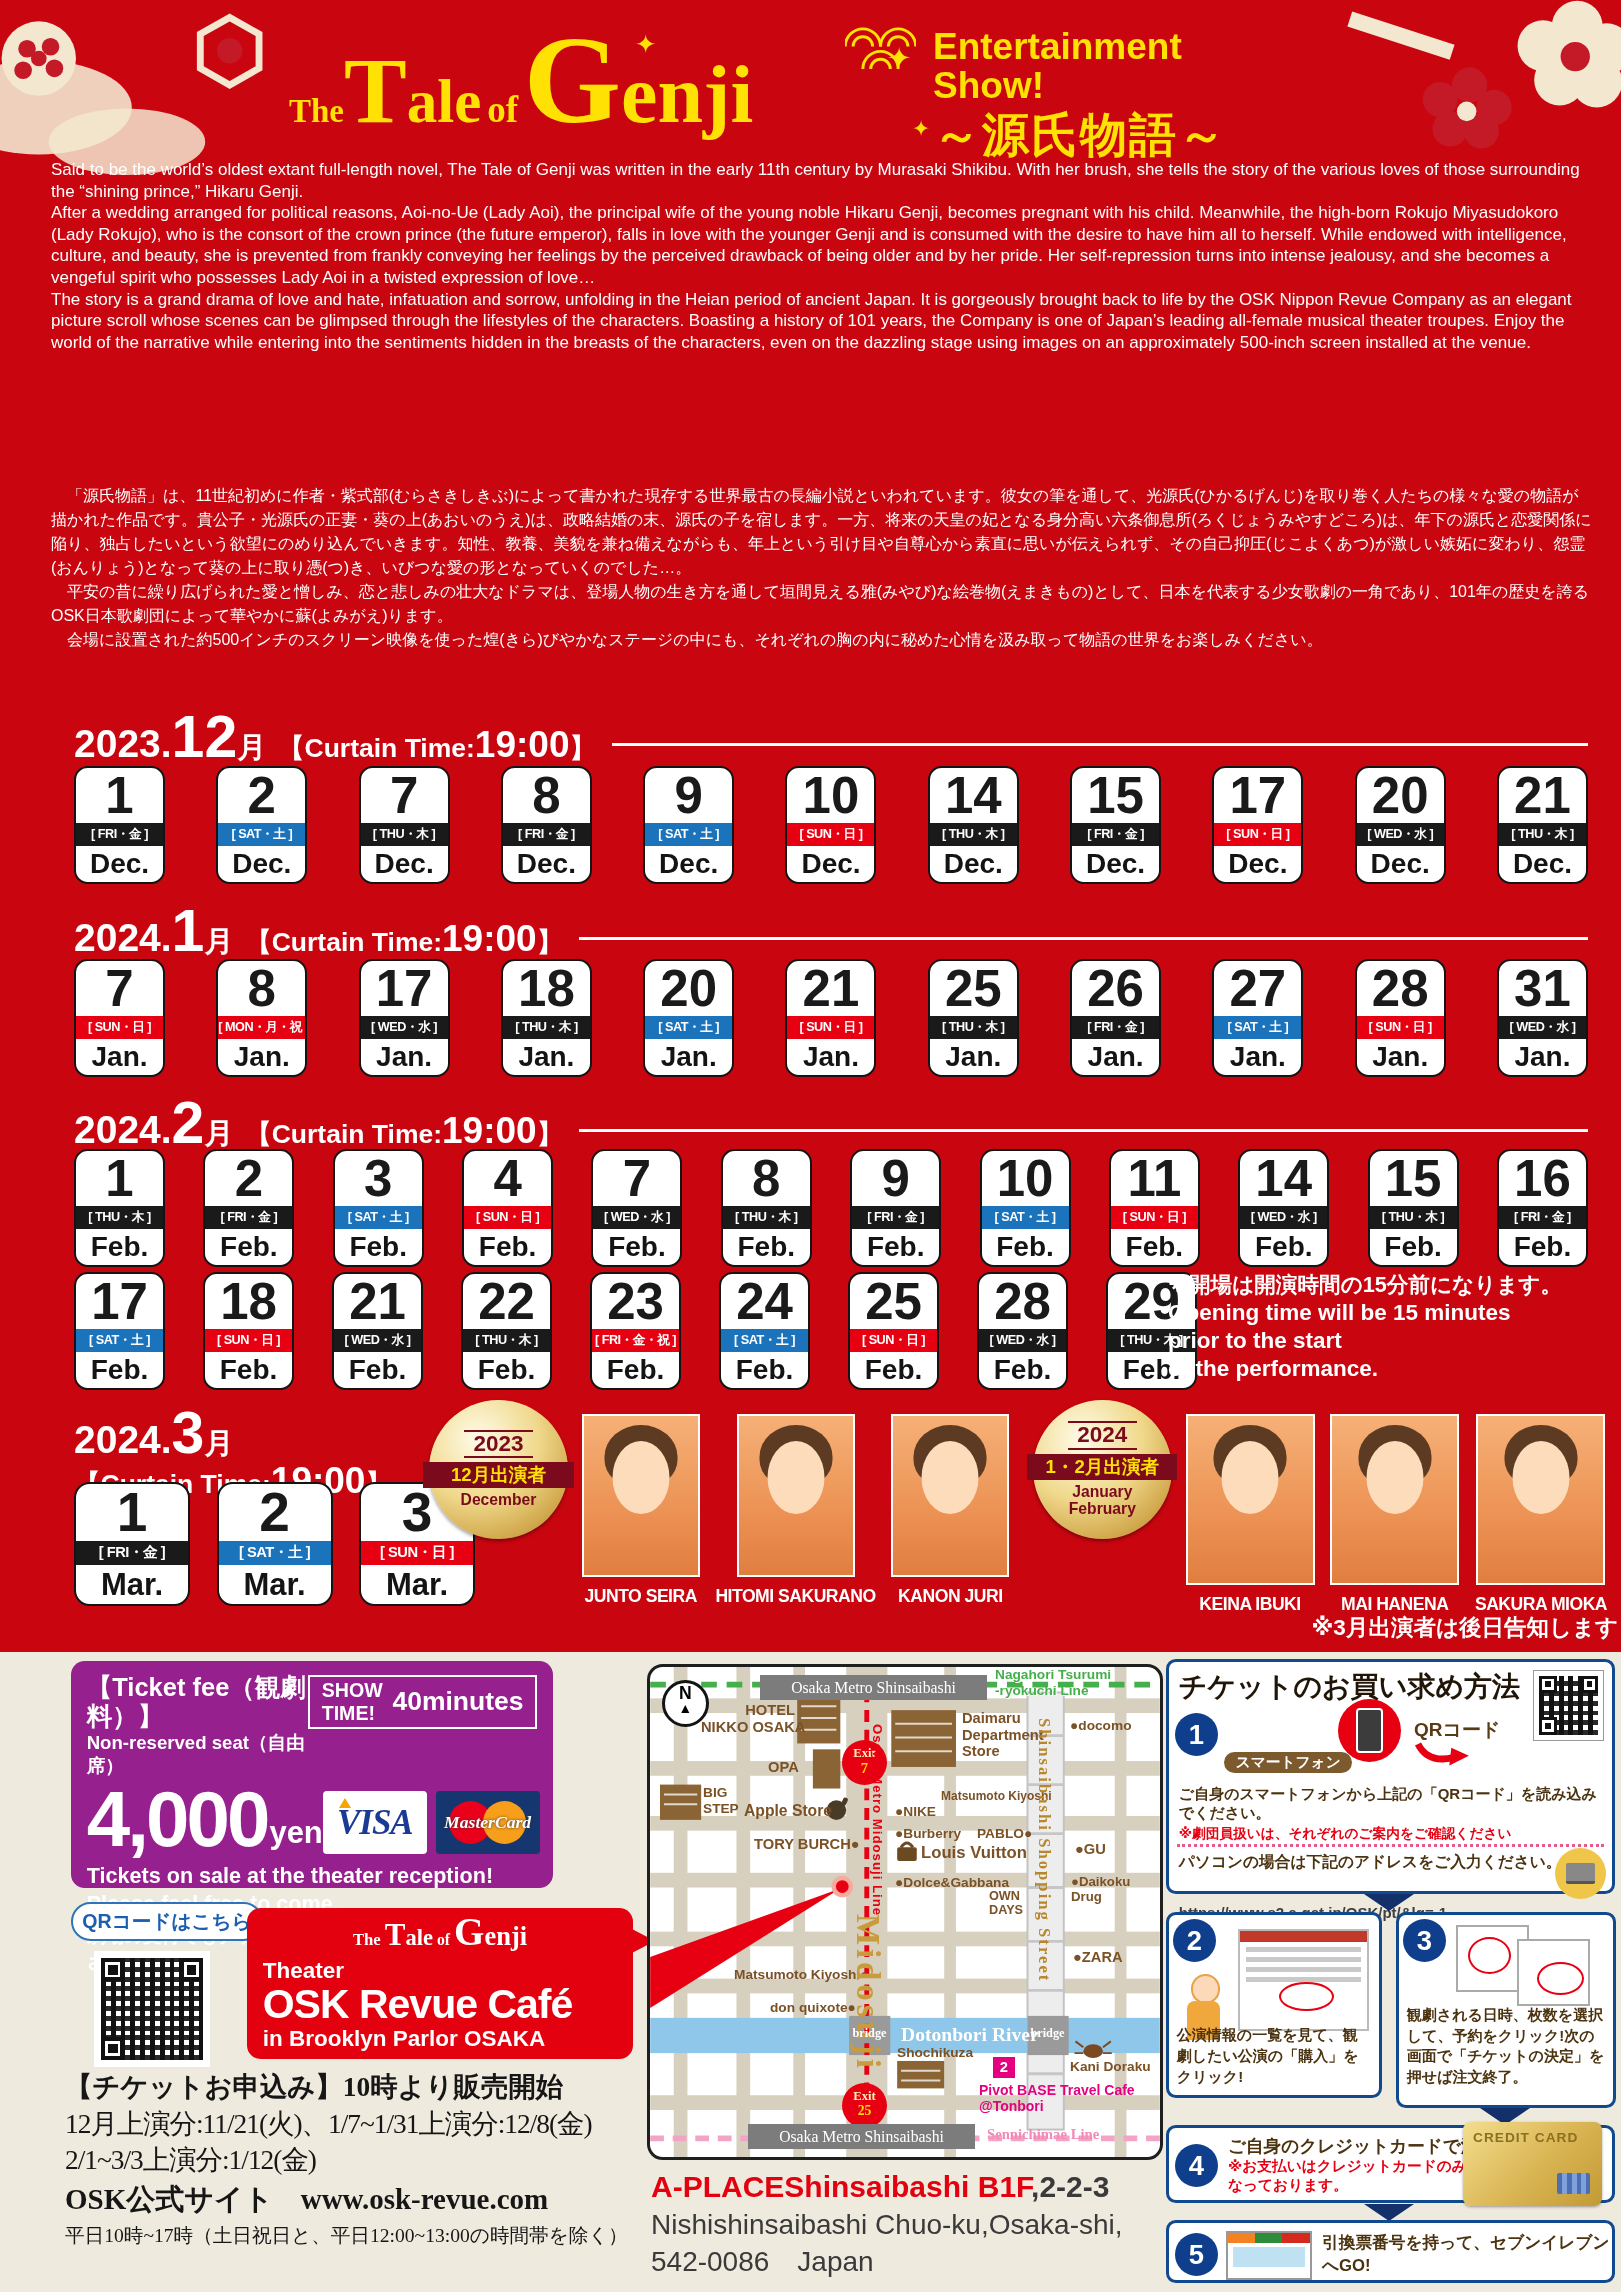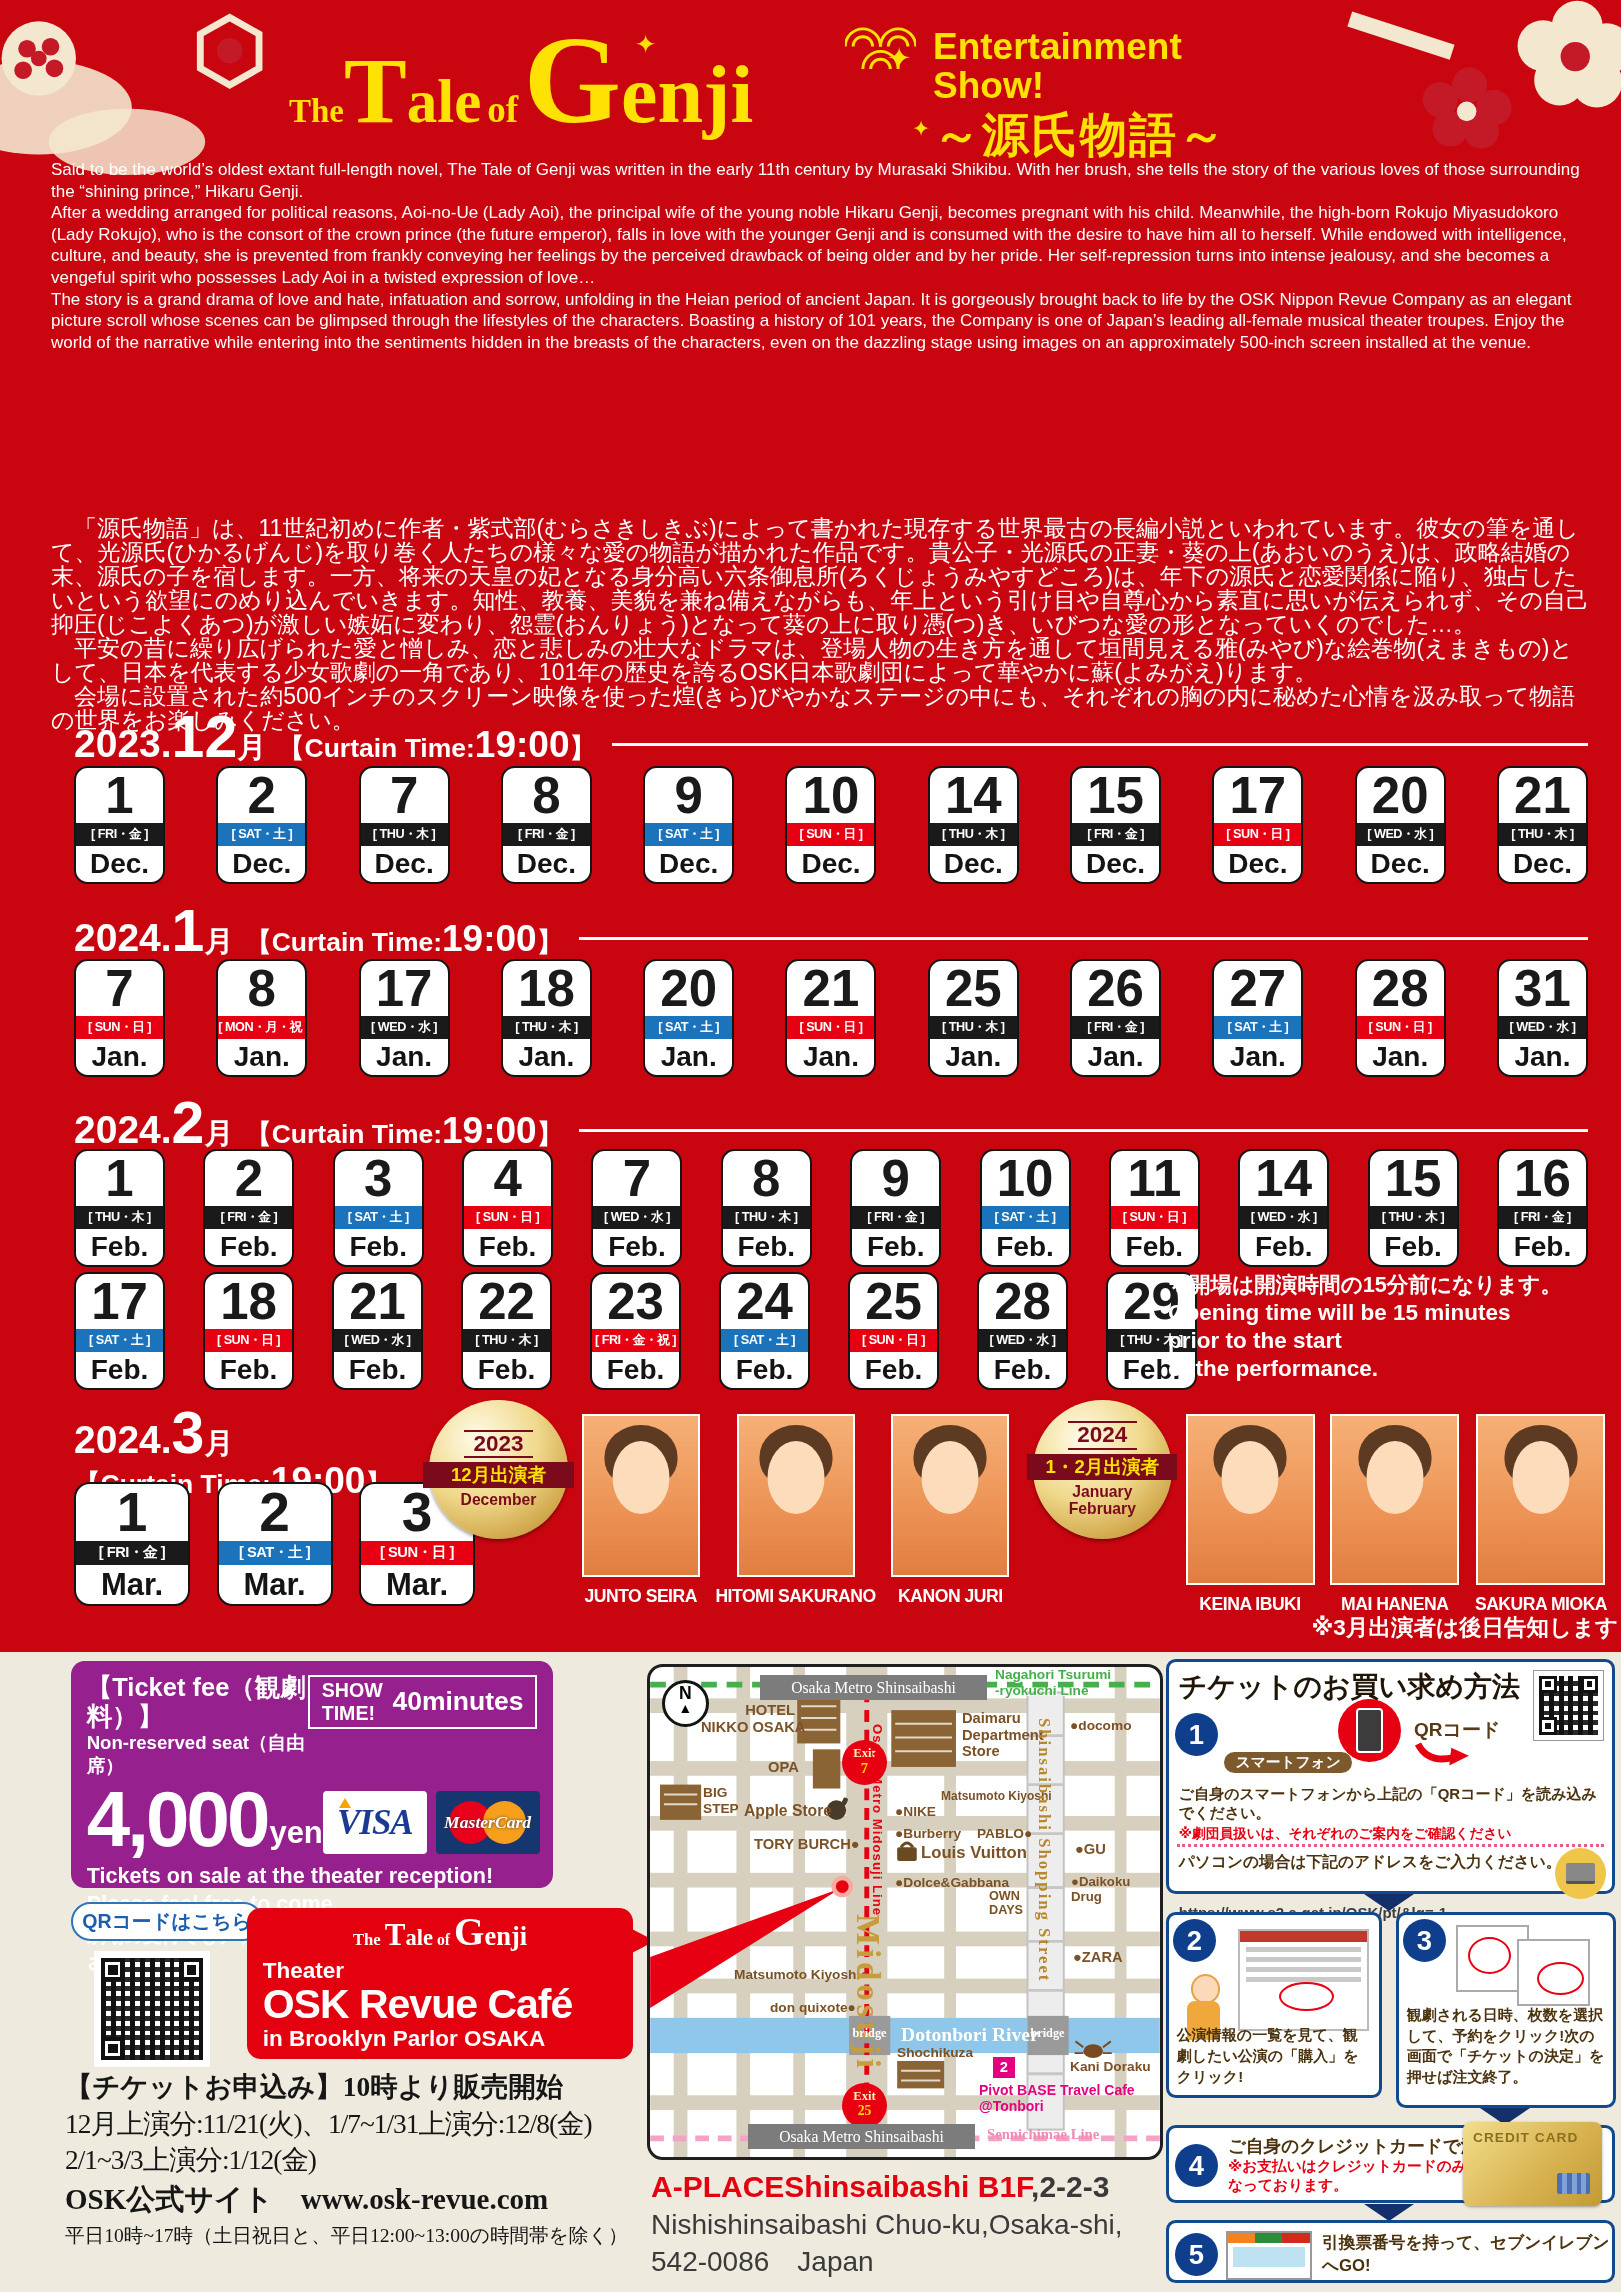--- a/index.html
+++ b/index.html
@@ -15,21 +15,21 @@
   .t-of{font-size:37px;margin:0 5.9px;}
   .t-gbig{font-size:125px;line-height:1;}
   .t-grest{font-size:82px;}
   .sparkle{position:absolute;color:#ffe104;}
   .ent-block{position:absolute;left:933px;top:27.4px;color:#ffe104;font-weight:bold;}
   .ent-line{font-size:37px;line-height:39px;}
   .ent-jp{font-size:47px;line-height:53px;font-family:"Liberation Serif","DejaVu Serif",serif;margin-top:3.9px;letter-spacing:2px;}
   
   .intro-en{position:absolute;left:51px;top:159px;width:1541px;color:#fff;font-size:17px;line-height:21.6px;}
   .intro-en p{margin:0;}
-  .intro-jp{position:absolute;left:51px;top:484px;width:1543px;color:#fff;font-size:23px;line-height:24px;margin-top:32px;}
+  .intro-jp{position:absolute;left:51px;top:484px;width:1543px;color:#fff;font-size:16px;line-height:24px;}
   .intro-jp p{margin:0;}
   .ind{text-indent:1em;}
   
   .sec-head{position:absolute;left:74px;right:33px;display:flex;align-items:baseline;color:#fff;}
   .sh-year{font-size:39px;font-weight:bold;}
   .sh-num{font-size:59px;font-weight:bold;line-height:1;}
   .sh-gatsu{font-size:29px;font-weight:bold;}
   .sh-curt{font-size:26.5px;font-weight:bold;margin-left:11.8px;}
   .sh-time{font-size:37px;}
   .sh-line{flex:1;height:2.9px;background:#fff;margin-left:15.7px;align-self:center;margin-top:13.7px;}

